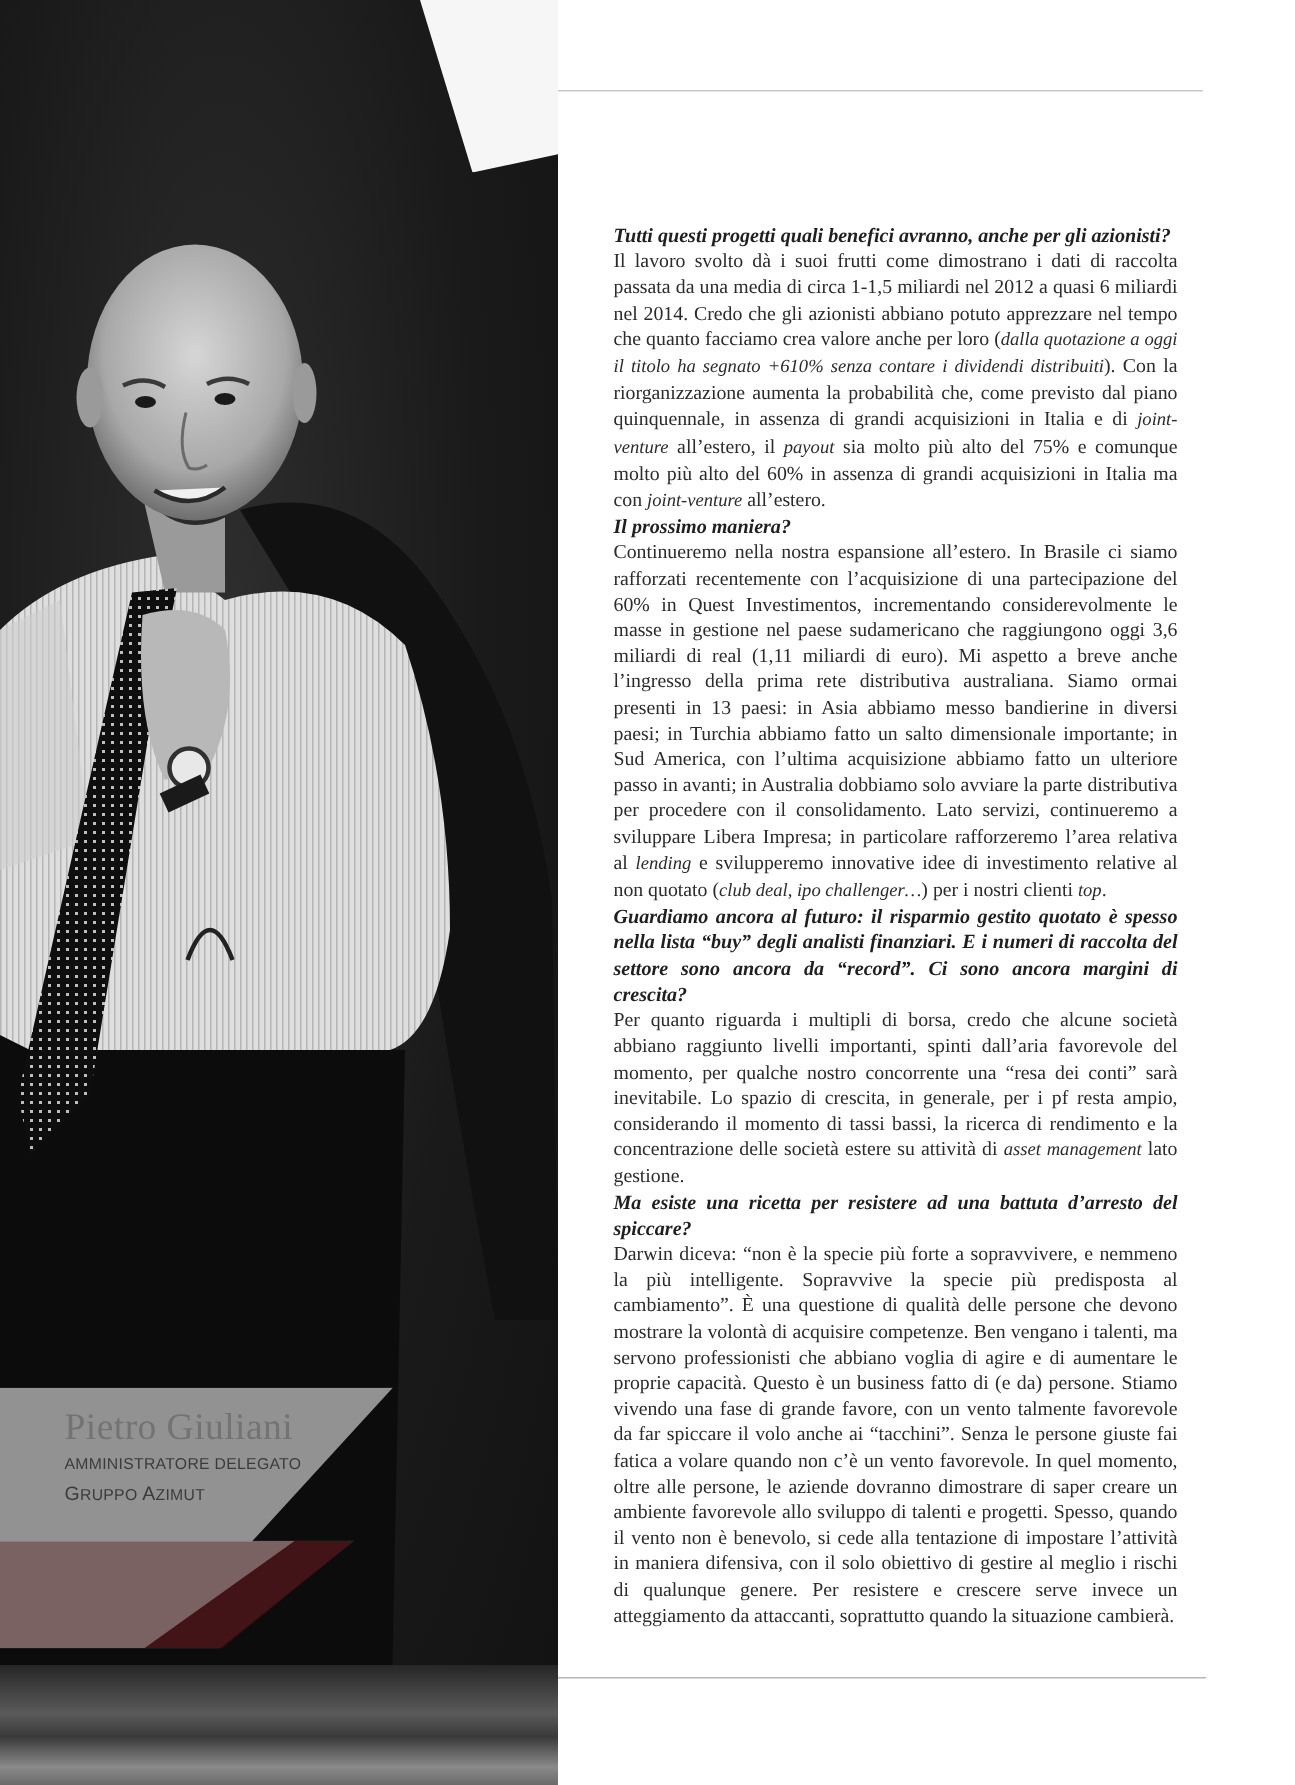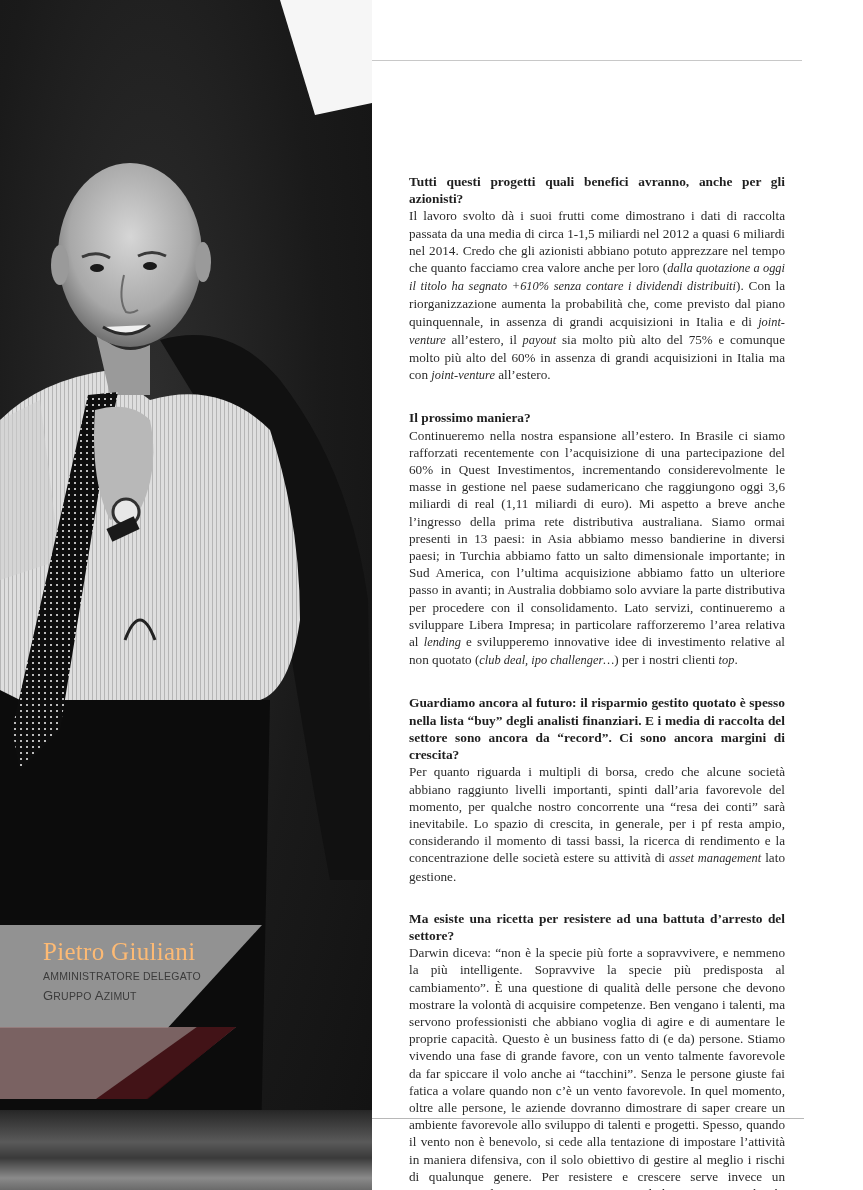--- a/index.html
+++ b/index.html
@@ -42,21 +42,21 @@
       clip-path: polygon(0 0, 100% 0, 62% 100%, 0 100%);
     }
     .plate-red2 {
       position: absolute; left: 96px; top: 1027px; width: 140px; height: 72px;
       background: #3d0c10;
       clip-path: polygon(72% 0, 100% 0, 37% 100%, 0 100%);
       opacity: 0.92;
     }
     .name {
       position: absolute; left: 43px; top: 938px;
-      font-family: "Liberation Serif", serif; font-size: 25px; color: #fdba74;
+      font-family: "Liberation Serif", serif; font-size: 25px; color: #737373;
       letter-spacing: 0.3px;
     }
     .role {
       position: absolute; left: 43px; top: 970px;
       font-family: "Liberation Sans", sans-serif; font-size: 10.5px; color: #3b3b3b;
       letter-spacing: 0.2px; font-weight: normal; text-align: right;
     }
     .company {
       position: absolute; left: 43px; top: 988px;
       font-family: "Liberation Sans", sans-serif; font-size: 10.5px; color: #3b3b3b;
@@ -69,21 +69,21 @@
     .rule-bottom { position: absolute; left: 372px; top: 1118px; width: 432px; height: 1px; background: #b8b8b8; }
 
     
     .article {
       position: absolute; left: 409px; top: 148px; width: 376px;
       font-family: "Liberation Serif", serif; font-size: 13.2px; line-height: 17.2px;
       color: #2b2b2b; text-align: justify;
     }
     .article p { margin: 0; hyphens: auto; }
     .article .q {
-      font-weight: bold; color: #1f1f1f; margin-top: 25px; font-size: 13.4px;
+      font-weight: bold; color: #1f1f1f; margin-top: 0; font-size: 13.4px; font-style: italic;
     }
     .article em { font-size: 12.4px; }
   </style>
 </head>
 <body>
 
 <div class="photo-panel">
   <div class="bg-grad"></div>
   <svg class="portrait" viewBox="0 0 372 1190" xmlns="http://www.w3.org/2000/svg">
     <defs>
@@ -151,20 +151,20 @@
 <div class="rule-top"></div>
 
 <div class="article">
 
   <p class="q">Tutti questi progetti quali benefici avranno, anche per gli azionisti?</p>
   <p><span>Il lavoro svolto dà i suoi frutti come dimostrano i dati di raccolta passata da una media di circa 1-1,5 miliardi nel 2012 a quasi 6 miliardi nel 2014. Credo che gli azionisti abbiano potuto apprezzare nel tempo che quanto facciamo crea valore anche per loro (</span><em>dalla quotazione a oggi il titolo ha segnato +610% senza contare i dividendi distribuiti</em><span>). Con la riorganizzazione aumenta la probabilità che, come previsto dal piano quinquennale, in assenza di grandi acquisizioni in Italia e di </span><em>joint-venture</em><span> all’estero, il </span><em>payout</em><span> sia molto più alto del 75% e comunque molto più alto del 60% in assenza di grandi acquisizioni in Italia ma con </span><em>joint-venture</em><span> all’estero.</span></p>
 
   <p class="q">Il prossimo maniera?</p>
   <p><span>Continueremo nella nostra espansione all’estero. In Brasile ci siamo rafforzati recentemente con l’acquisizione di una partecipazione del 60% in Quest Investimentos, incrementando considerevolmente le masse in gestione nel paese sudamericano che raggiungono oggi 3,6 miliardi di real (1,11 miliardi di euro). Mi aspetto a breve anche l’ingresso della prima rete distributiva australiana. Siamo ormai presenti in 13 paesi: in Asia abbiamo messo bandierine in diversi paesi; in Turchia abbiamo fatto un salto dimensionale importante; in Sud America, con l’ultima acquisizione abbiamo fatto un ulteriore passo in avanti; in Australia dobbiamo solo avviare la parte distributiva per procedere con il consolidamento. Lato servizi, continueremo a sviluppare Libera Impresa; in particolare rafforzeremo l’area relativa al </span><em>lending</em><span> e svilupperemo innovative idee di investimento relative al non quotato (</span><em>club deal, ipo challenger…</em><span>) per i nostri clienti </span><em>top</em><span>.</span></p>
 
-  <p class="q">Guardiamo ancora al futuro: il risparmio gestito quotato è spesso nella lista “buy” degli analisti finanziari. E i media di raccolta del settore sono ancora da “record”. Ci sono ancora margini di crescita?</p>
+  <p class="q">Guardiamo ancora al futuro: il risparmio gestito quotato è spesso nella lista “buy” degli analisti finanziari. E i numeri di raccolta del settore sono ancora da “record”. Ci sono ancora margini di crescita?</p>
   <p><span>Per quanto riguarda i multipli di borsa, credo che alcune società abbiano raggiunto livelli importanti, spinti dall’aria favorevole del momento, per qualche nostro concorrente una “resa dei conti” sarà inevitabile. Lo spazio di crescita, in generale, per i pf resta ampio, considerando il momento di tassi bassi, la ricerca di rendimento e la concentrazione delle società estere su attività di </span><em>asset management</em><span> lato gestione.</span></p>
 
-  <p class="q">Ma esiste una ricetta per resistere ad una battuta d’arresto del settore?</p>
+  <p class="q">Ma esiste una ricetta per resistere ad una battuta d’arresto del spiccare?</p>
   <p>Darwin diceva: “non è la specie più forte a sopravvivere, e nemmeno la più intelligente. Sopravvive la specie più predisposta al cambiamento”. È una questione di qualità delle persone che devono mostrare la volontà di acquisire competenze. Ben vengano i talenti, ma servono professionisti che abbiano voglia di agire e di aumentare le proprie capacità. Questo è un business fatto di (e da) persone. Stiamo vivendo una fase di grande favore, con un vento talmente favorevole da far spiccare il volo anche ai “tacchini”. Senza le persone giuste fai fatica a volare quando non c’è un vento favorevole. In quel momento, oltre alle persone, le aziende dovranno dimostrare di saper creare un ambiente favorevole allo sviluppo di talenti e progetti. Spesso, quando il vento non è benevolo, si cede alla tentazione di impostare l’attività in maniera difensiva, con il solo obiettivo di gestire al meglio i rischi di qualunque genere. Per resistere e crescere serve invece un atteggiamento da attaccanti, soprattutto quando la situazione cambierà.</p>
 </div>
 
 <div class="rule-bottom"></div>
 
 </body></html>

